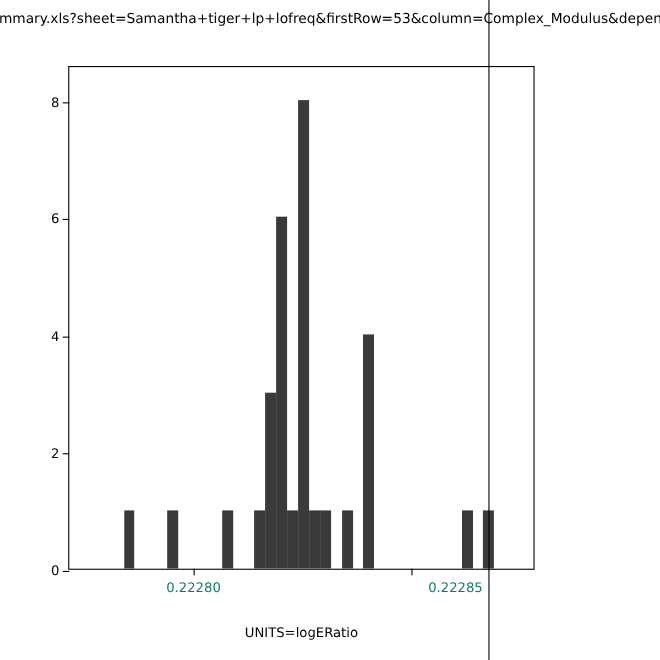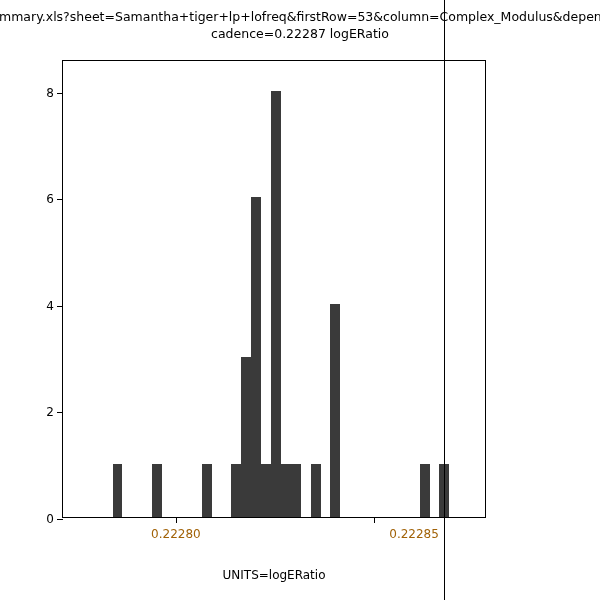--- a/index.html
+++ b/index.html
@@ -88,21 +88,21 @@
     top: 100%;
     width: 1px;
     height: 6px;
     background: #000;
   }
   .xlabel {
     position: absolute;
     top: 100%;
     margin-top: 10px;
     font-size: 12px;
-    color: #a16207;
+    color: #0f766e;
     transform: translateX(-50%);
     white-space: nowrap;
   }
 
   
   .axis-caption {
     position: absolute;
     left: 62px;
     width: 424px;
     top: 568px;
@@ -120,21 +120,20 @@
     background: #000;
   }
 </style>
 </head>
 <body>
 
 <div id="stage">
 
   <div class="title-block">
     <span class="title-line1">mmary.xls?sheet=Samantha+tiger+lp+lofreq&amp;firstRow=53&amp;column=Complex_Modulus&amp;depend</span>
-    <span class="title-line2">cadence=0.22287 logERatio</span>
   </div>
 
   <div class="plot-frame">
     <div class="plot-inner" id="plot-inner">
         <div class="bar" style="left: 49.53px; width: 9.91px; height: 53.26px; background: rgb(58, 58, 58);"></div>
         <div class="bar" style="left: 89.16px; width: 9.91px; height: 53.26px; background: rgb(58, 58, 58);"></div>
         <div class="bar" style="left: 138.69px; width: 9.91px; height: 53.26px; background: rgb(58, 58, 58);"></div>
         <div class="bar" style="left: 168.41px; width: 9.91px; height: 53.26px; background: rgb(58, 58, 58);"></div>
         <div class="bar" style="left: 178.32px; width: 9.91px; height: 159.77px; background: rgb(58, 58, 58);"></div>
         <div class="bar" style="left: 188.22px; width: 9.91px; height: 319.53px; background: rgb(58, 58, 58);"></div>

